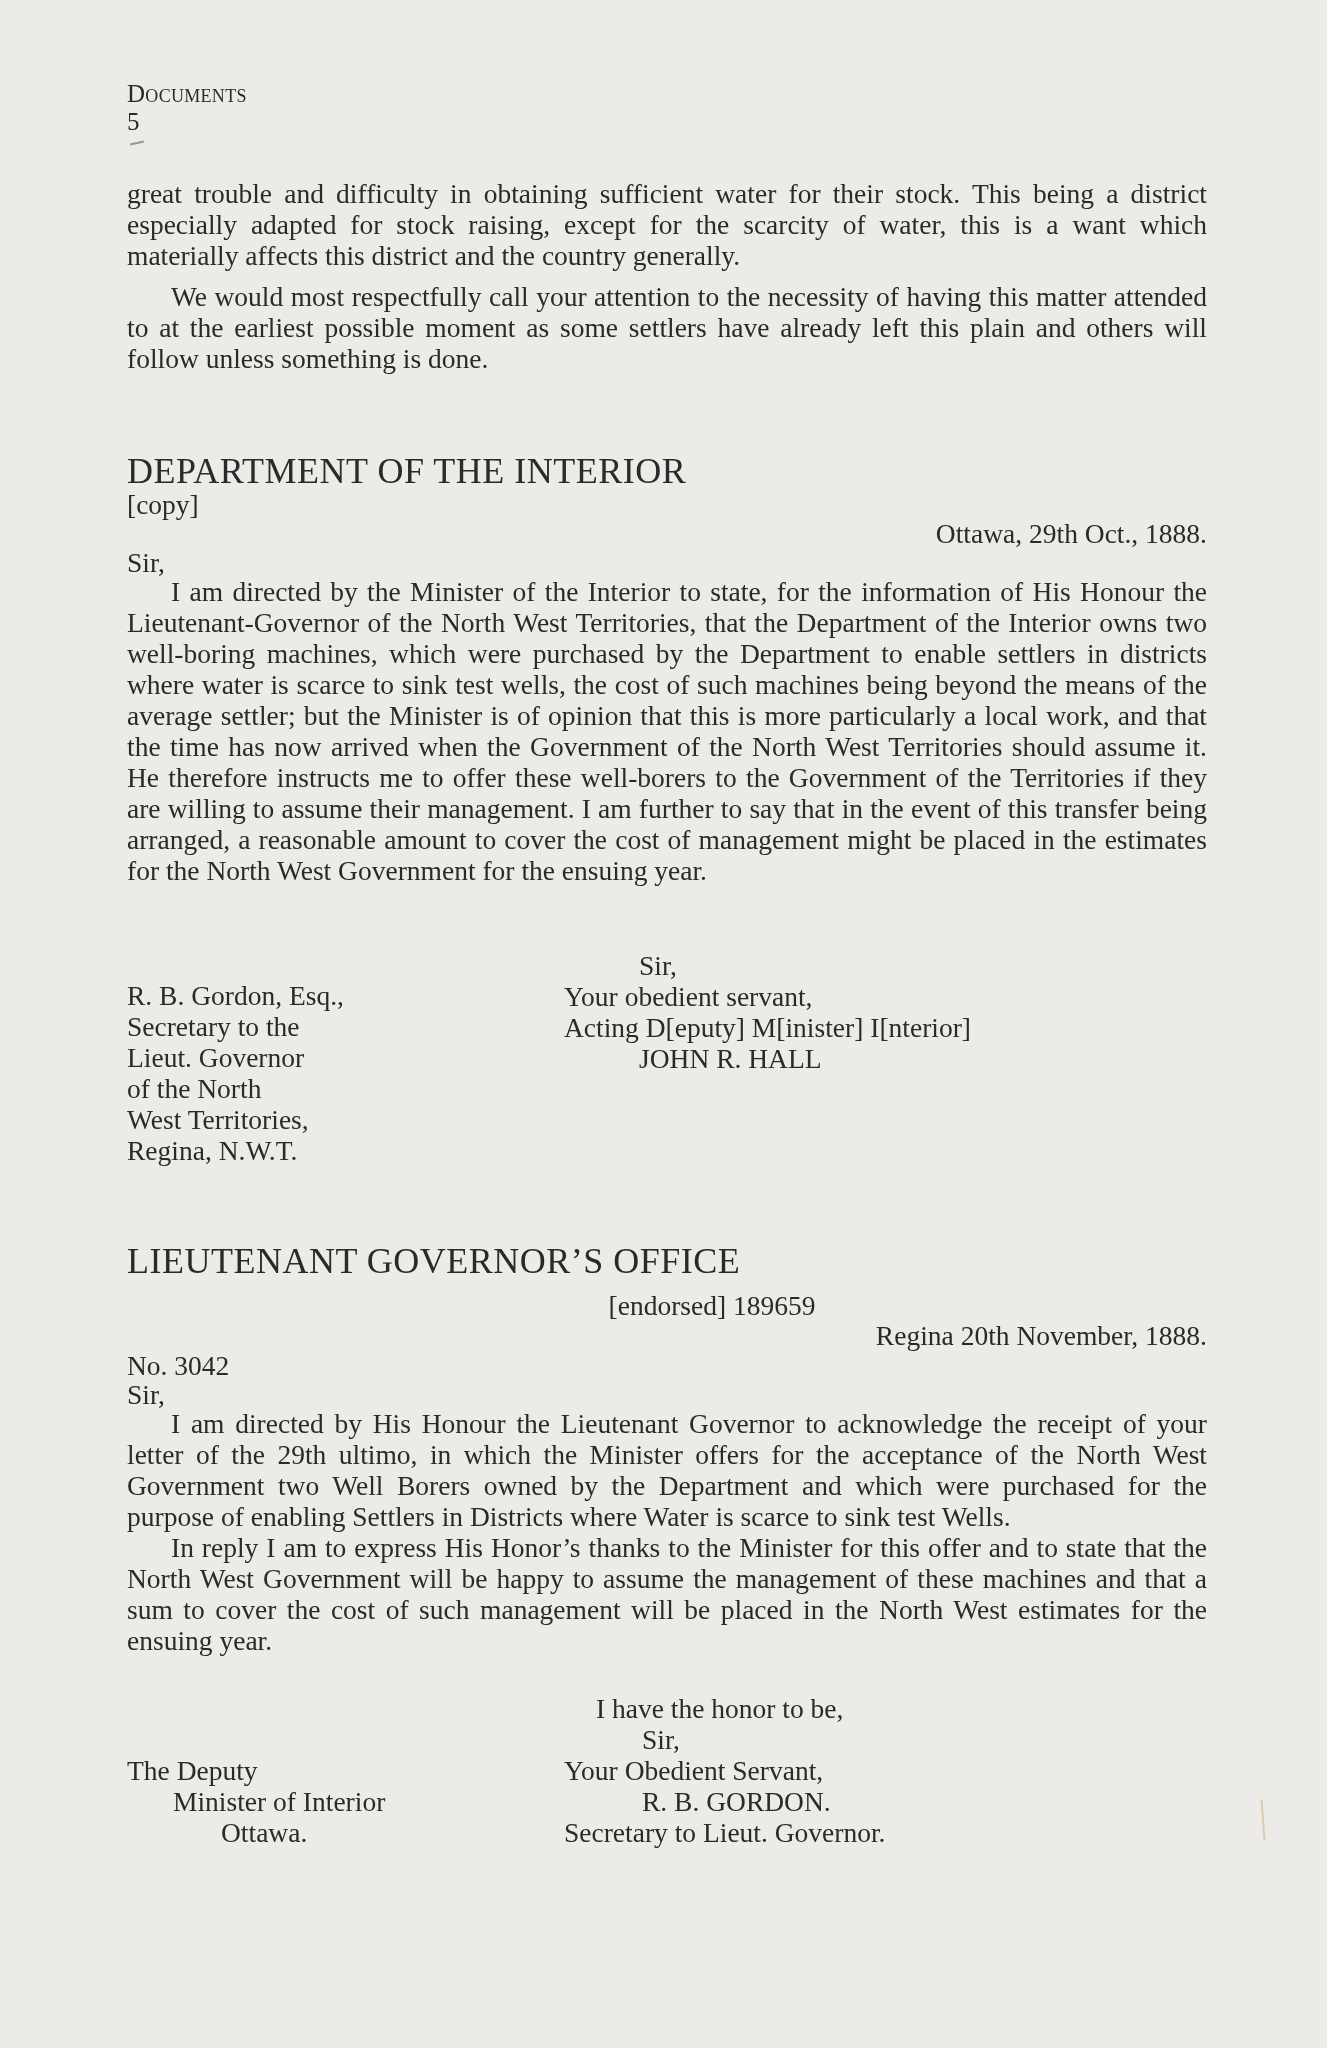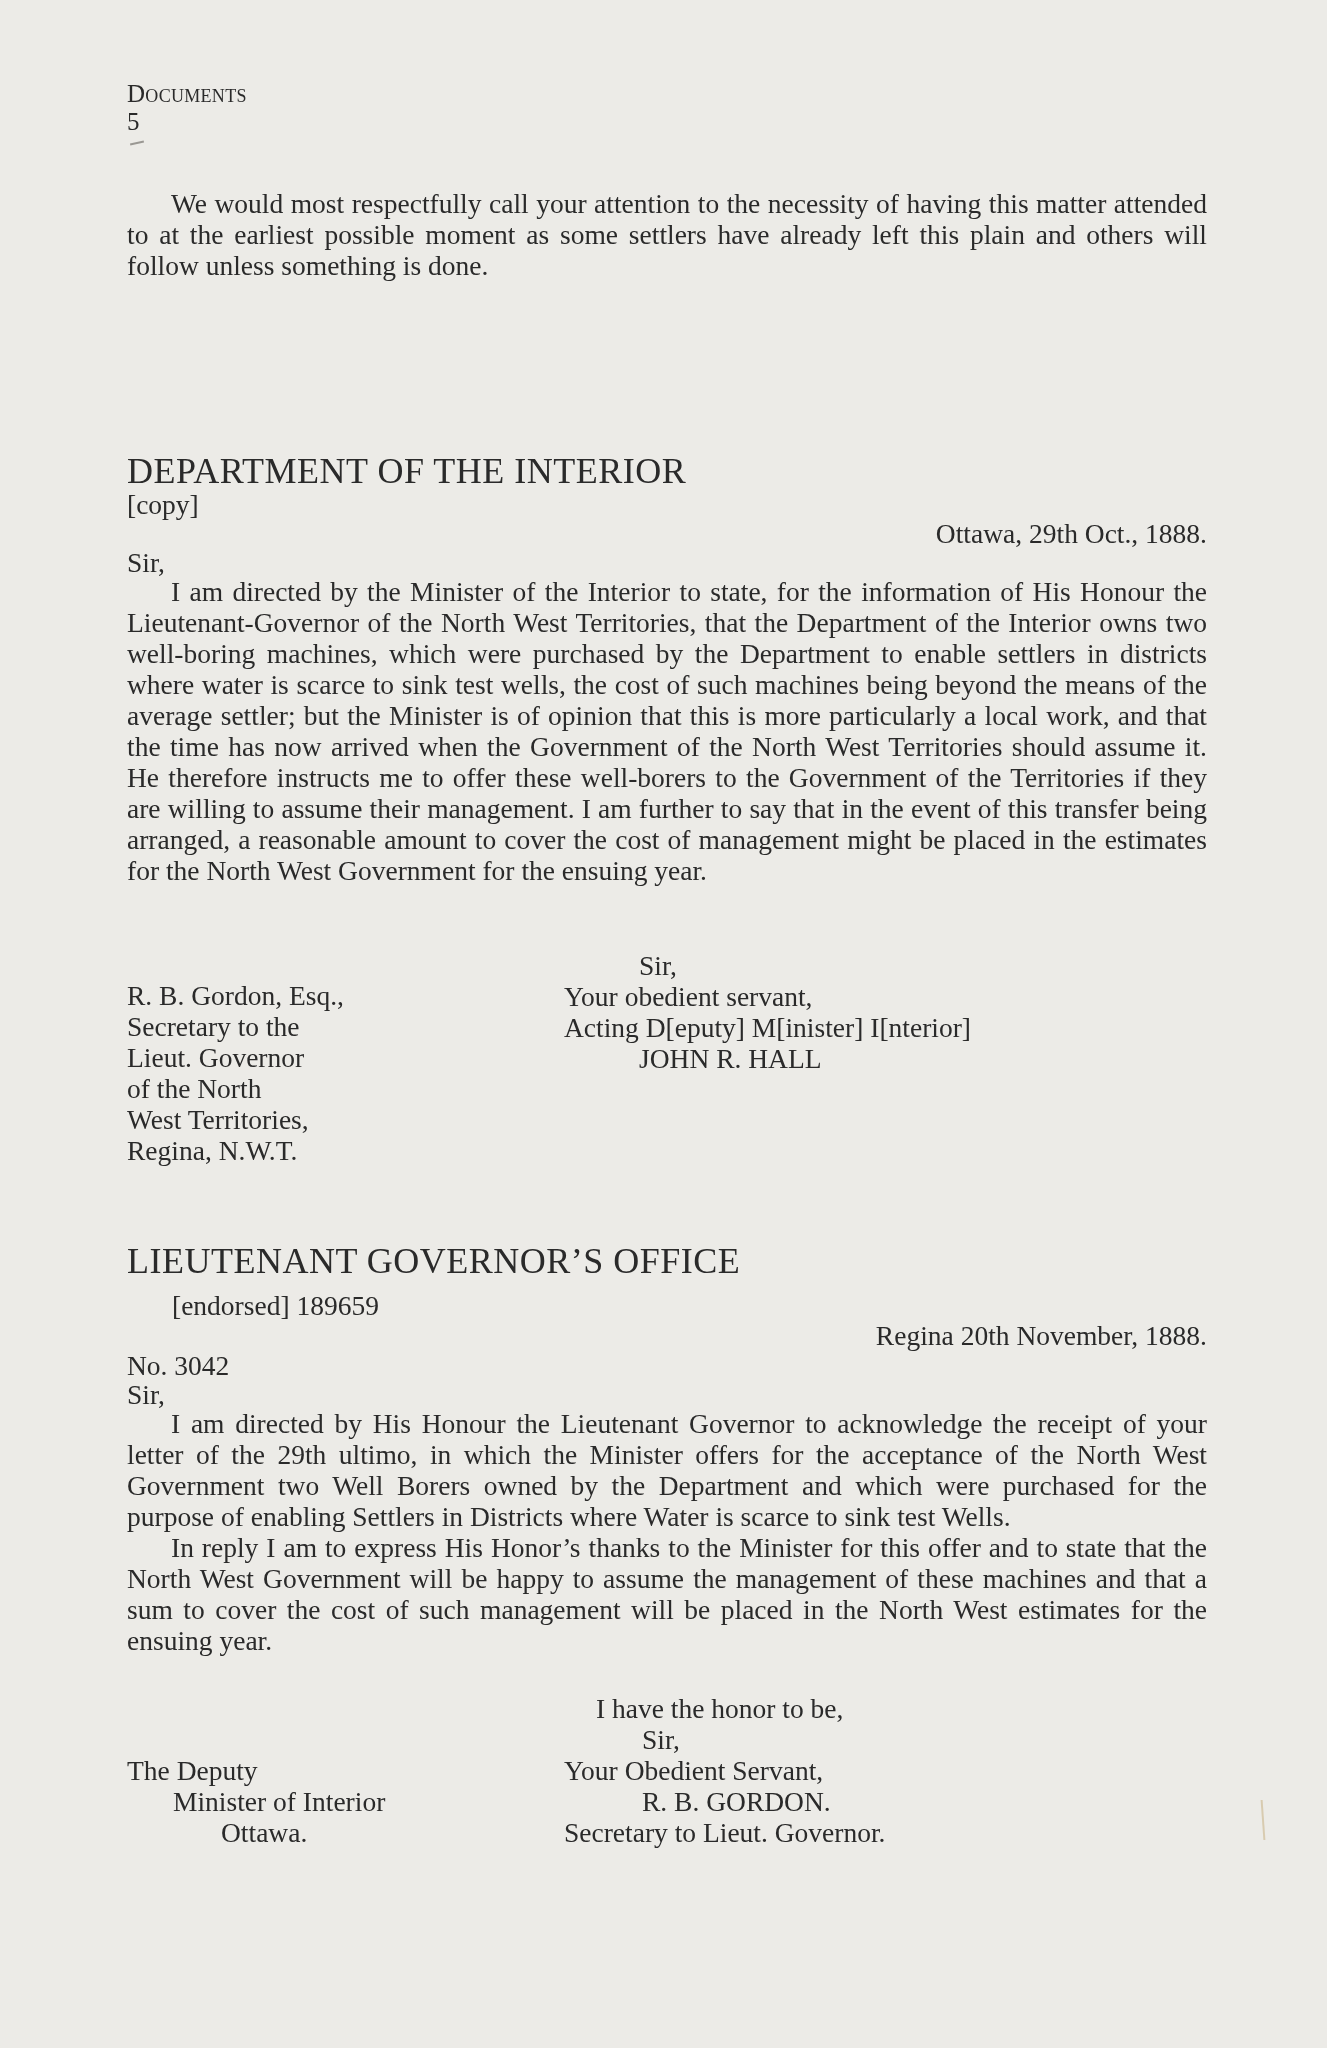--- a/index.html
+++ b/index.html
@@ -76,20 +76,21 @@
 
 <div class="page">
 
   <div class="running-head">
     <span class="title">Documents</span>
     <span>5</span>
   </div>
   <div class="dash-mark"></div>
 
   <div class="block" style="top:178px;">
+    <p>great trouble and difficulty in obtaining sufficient water for their stock. This being a district especially adapted for stock raising, except for the scarcity of water, this is a want which materially affects this district and the country generally.</p>
     <p class="indent" style="margin-top:10px;">We would most respectfully call your attention to the necessity of having this matter attended to at the earliest possible moment as some settlers have already left this plain and others will follow unless something is done.</p>
   </div>
 
   <div class="block center-head" style="top:450px;">DEPARTMENT OF THE INTERIOR</div>
   <div class="block line" style="top:489px;">[copy]</div>
   <div class="block line right" style="top:518px;">Ottawa, 29th Oct., 1888.</div>
   <div class="block line" style="top:547px;">Sir,</div>
   <div class="block" style="top:576px;">
     <p class="indent">I am directed by the Minister of the Interior to state, for the information of His Honour the Lieutenant-Governor of the North West Territories, that the Department of the Interior owns two well-boring machines, which were purchased by the Department to enable settlers in districts where water is scarce to sink test wells, the cost of such machines being beyond the means of the average settler; but the Minister is of opinion that this is more particularly a local work, and that the time has now arrived when the Government of the North West Territories should assume it. He therefore instructs me to offer these well-borers to the Government of the Territories if they are willing to assume their management. I am further to say that in the event of this transfer being arranged, a reasonable amount to cover the cost of management might be placed in the estimates for the North West Government for the ensuing year.</p>
   </div>
@@ -105,21 +106,21 @@
     </div>
     <div class="sig-right" style="top:0;">
       <div class="line" style="padding-left:75px;">Sir,</div>
       <div class="line">Your obedient servant,</div>
       <div class="line">Acting D[eputy] M[inister] I[nterior]</div>
       <div class="line" style="padding-left:75px;">JOHN R. HALL</div>
     </div>
   </div>
 
   <div class="block center-head" style="top:1240px;">LIEUTENANT GOVERNOR’S OFFICE</div>
-  <div class="block line" style="top:1290px; padding-left:45px;">[endorsed] 189659</div>
+  <div class="block line" style="top:1290px; padding-left:45px;text-align:center;">[endorsed] 189659</div>
   <div class="block line right" style="top:1320px;">Regina 20th November, 1888.</div>
   <div class="block line" style="top:1350px;">No. 3042</div>
   <div class="block line" style="top:1379px;">Sir,</div>
   <div class="block" style="top:1408px;">
     <p class="indent">I am directed by His Honour the Lieutenant Governor to acknowledge the receipt of your letter of the 29th ultimo, in which the Minister offers for the acceptance of the North West Government two Well Borers owned by the Department and which were purchased for the purpose of enabling Settlers in Districts where Water is scarce to sink test Wells.</p>
     <p class="indent">In reply I am to express His Honor’s thanks to the Minister for this offer and to state that the North West Government will be happy to assume the management of these machines and that a sum to cover the cost of such management will be placed in the North West estimates for the ensuing year.</p>
   </div>
 
   <div class="sig-grid" style="top:1693px;">
     <div class="sig-left" style="top:62px;">

